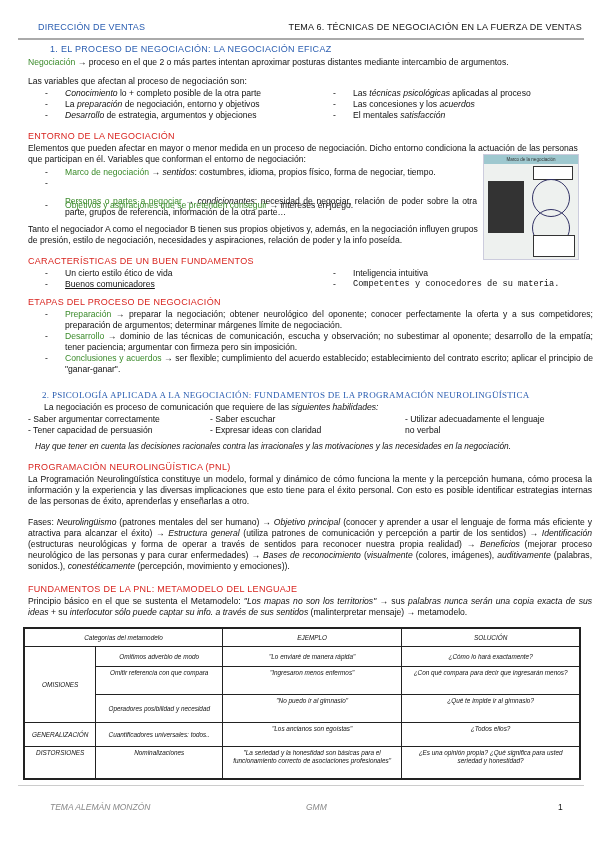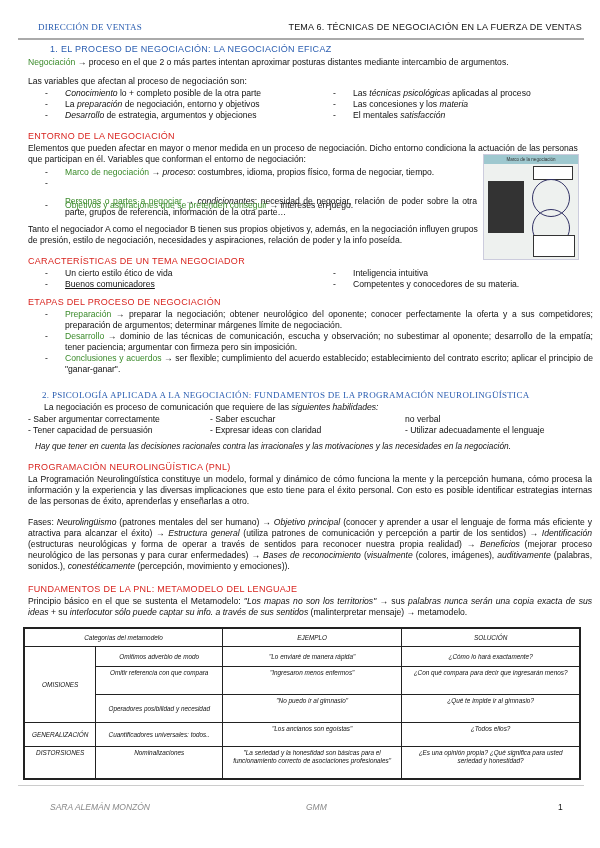--- a/index.html
+++ b/index.html
@@ -1,20 +1,20 @@
 <!DOCTYPE html>
 <html><head>
 <meta charset="utf-8">
 <style>
   html, body { margin: 0; padding: 0; background: #fff; }
   body { width: 600px; height: 848px; position: relative; overflow: hidden;
          font-family: "Liberation Sans", sans-serif; color: #111; font-size: 8.6px; line-height: 11px; }
   .page { position: absolute; left: 0; top: 0; width: 600px; height: 848px; }
   .hdr { position: absolute; top: 22px; left: 38px; right: 18px; height: 12px; }
-  .hdr-left { position: absolute; left: 0; color: #2a5db0; font-size: 9px; letter-spacing: 0.2px; font-family: Liberation Serif, serif; }
+  .hdr-left { position: absolute; left: 0; color: #2a5db0; font-size: 9px; letter-spacing: 0.2px; }
   .hdr-right { position: absolute; right: 0; color: #111; font-size: 9px; letter-spacing: 0.2px; }
   .hdr-line { position: absolute; top: 38px; left: 18px; width: 566px; height: 2px; background: #aaa; }
   .blue-h { color: #2a5db0; font-size: 9px; letter-spacing: 0.3px; }
   .red-h { color: #d8231e; font-size: 9px; letter-spacing: 0.3px; }
   .green { color: #3a8a2a; }
   .it { font-style: italic; }
   .abs { position: absolute; }
   table.meta { position: absolute; left: 23px; top: 627px; width: 558px; border-collapse: collapse;
                font-size: 6.4px; line-height: 8px; font-style: italic; }
   table.meta td, table.meta th { border: 1px solid #222; text-align: center; vertical-align: middle; padding: 2px 6px; }
@@ -55,34 +55,34 @@
         <span class="abs" style="left:20px;text-align:right;"><span class="it">Desarrollo</span><span> de estrategia, argumentos y objeciones</span></span>
       </div>
   </div>
   <div class="abs" style="left:333px; top:88px; width:260px;">
     <div style="position:relative;height:11px;">
         <span class="abs" style="left:0">-</span>
         <span class="abs" style="left:20px;"><span>Las </span><span class="it">técnicas psicológicas</span><span> aplicadas al proceso</span></span>
       </div>
     <div style="position:relative;height:11px;">
         <span class="abs" style="left:0">-</span>
-        <span class="abs" style="left:20px;"><span>Las concesiones y los </span><span class="it">materia</span></span>
+        <span class="abs" style="left:20px;"><span>Las concesiones y los </span><span class="it">acuerdos</span></span>
       </div>
     <div style="position:relative;height:11px;">
         <span class="abs" style="left:0">-</span>
         <span class="abs" style="left:20px;"><span>El mentales </span><span class="it">satisfacción</span></span>
       </div>
   </div>
 
   <div class="abs red-h" style="left:28px; top:131px;">ENTORNO DE LA NEGOCIACIÓN</div>
   <div class="abs" style="left:28px; top:143px; width:564px;">Elementos que pueden afectar en mayor o menor medida en un proceso de negociación. Dicho entorno condiciona la actuación de las personas que participan en él. Variables que conforman el entorno de negociación:</div>
   <div class="abs" style="left:45px; top:167px; width:432px;">
     <div style="position:relative;height:11px;">
       <span class="abs" style="left:0">-</span>
-      <span class="abs" style="left:20px; white-space:nowrap;"><span class="green">Marco de negociación</span><span> → </span><span class="it">proceso</span><span>: costumbres, idioma, propios físico, forma de negociar, tiempo.</span></span>
+      <span class="abs" style="left:20px; white-space:nowrap;"><span class="green">Marco de negociación</span><span> → </span><span class="it">sentidos</span><span>: costumbres, idioma, propios físico, forma de negociar, tiempo.</span></span>
     </div>
     <div style="position:relative;height:22px;">
       <span class="abs" style="left:0">-</span>
       <span class="abs" style="left:20px; width:412px; text-align:justify;margin-top:18px;"><span class="green">Personas o partes a negociar</span><span> → </span><span class="it">condicionantes</span><span>: necesidad de negociar, relación de poder sobre la otra parte, grupos de referencia, información de la otra parte…</span></span>
     </div>
     <div style="position:relative;height:11px;">
       <span class="abs" style="left:0">-</span>
       <span class="abs" style="left:20px; white-space:nowrap;"><span class="green">Objetivos y aspiraciones que se pretenden conseguir</span><span> → </span><span>intereses en juego.</span></span>
     </div>
   </div>
@@ -90,39 +90,39 @@
 
   <div class="fig">
     <div style="height:9px; background:#9ec8cf; font-size:4.5px; line-height:9px; text-align:center; color:#333;">Marco de la negociación</div>
     <div class="abs" style="left:4px; top:26px; width:36px; height:52px; background:#333;"></div>
     <div class="abs" style="left:49px; top:11px; width:38px; height:12px; border:1px solid #333; background:#fff;"></div>
     <div class="abs" style="left:48px; top:24px; width:36px; height:36px; border:1px solid #336; border-radius:50%;"></div>
     <div class="abs" style="left:48px; top:54px; width:36px; height:36px; border:1px solid #336; border-radius:50%;"></div>
     <div class="abs" style="left:49px; top:80px; width:40px; height:20px; border:1px solid #333; background:#fff;"></div>
   </div>
 
-  <div class="abs red-h" style="left:28px; top:256px;">CARACTERÍSTICAS DE UN TEMA NEGOCIADOR</div>
+  <div class="abs red-h" style="left:28px; top:256px;">CARACTERÍSTICAS DE UN BUEN FUNDAMENTOS</div>
   <div class="abs" style="left:45px; top:268px; width:280px;">
     <div style="position:relative;height:11px;">
         <span class="abs" style="left:0">-</span>
         <span class="abs" style="left:20px;">Un cierto estilo ético de vida</span>
       </div>
     <div style="position:relative;height:11px;">
         <span class="abs" style="left:0">-</span>
         <span class="abs" style="left:20px;text-decoration:underline;">Buenos comunicadores</span>
       </div>
   </div>
   <div class="abs" style="left:333px; top:268px; width:260px;">
     <div style="position:relative;height:11px;">
         <span class="abs" style="left:0">-</span>
         <span class="abs" style="left:20px;">Inteligencia intuitiva</span>
       </div>
     <div style="position:relative;height:11px;">
         <span class="abs" style="left:0">-</span>
-        <span class="abs" style="left:20px;">Competentes y conocedores de su materia.</span>
+        <span class="abs" style="left:20px;font-family:Liberation Mono, monospace;">Competentes y conocedores de su materia.</span>
       </div>
   </div>
 
   <div class="abs red-h" style="left:28px; top:297px;">ETAPAS DEL PROCESO DE NEGOCIACIÓN</div>
   <div class="abs" style="left:45px; top:309px; width:548px;">
     <div style="position:relative;height:22px;">
         <span class="abs" style="left:0">-</span>
         <span class="abs" style="left:20px; width:528px; text-align:justify;"><span class="green">Preparación</span><span> → preparar la negociación; obtener neurológico del oponente; conocer perfectamente la oferta y a sus competidores; preparación de argumentos; determinar márgenes límite de negociación.</span></span>
       </div>
     <div style="position:relative;height:22px;">
@@ -141,22 +141,22 @@
   </div>
   <div class="abs" style="left:28px; top:414px; width:180px;">
     <div>- Saber argumentar correctamente</div>
     <div>- Tener capacidad de persuasión</div>
   </div>
   <div class="abs" style="left:210px; top:414px; width:180px;">
     <div>- Saber escuchar</div>
     <div>- Expresar ideas con claridad</div>
   </div>
   <div class="abs" style="left:405px; top:414px; width:190px;">
+    <div>- Utilizar adecuadamente el lenguaje</div>
     <div>no verbal</div>
-    <div>- Utilizar adecuadamente el lenguaje</div>
   </div>
   <div class="abs it" style="left:35px; top:441px; width:560px; font-size:8.3px;">Hay que tener en cuenta las decisiones racionales contra las irracionales y las motivaciones y las necesidades en la negociación.</div>
 
   <div class="abs red-h" style="left:28px; top:462px;">PROGRAMACIÓN NEUROLINGÜÍSTICA (PNL)</div>
   <div class="abs" style="left:28px; top:474px; width:564px; text-align:justify;">La Programación Neurolingüística constituye un modelo, formal y dinámico de cómo funciona la mente y la percepción humana, cómo procesa la información y la experiencia y las diversas implicaciones que esto tiene para el éxito personal. Con esto es posible identificar estrategias internas de las personas de éxito, aprenderlas y enseñarlas a otro.</div>
   <div class="abs" style="left:28px; top:517px; width:564px; text-align:justify;">
     <span>Fases: </span><span class="it">Neurolingüismo</span><span> (patrones mentales del ser humano) → </span><span class="it">Objetivo principal</span><span> (conocer y aprender a usar el lenguaje de forma más eficiente y atractiva para alcanzar el éxito) → </span><span class="it">Estructura general</span><span> (utiliza patrones de comunicación y percepción a partir de los sentidos) → </span><span class="it">Identificación</span><span> (estructuras neurológicas y forma de operar a través de sentidos para reconocer nuestra propia realidad) → </span><span class="it">Beneficios</span><span> (mejorar proceso neurológico de las personas y para curar enfermedades) → </span><span class="it">Bases de reconocimiento</span><span> (</span><span class="it">visualmente</span><span> (colores, imágenes), </span><span class="it">auditivamente</span><span> (palabras, sonidos.), </span><span class="it">conestéticamente</span><span> (percepción, movimiento y emociones)).</span>
   </div>
 
   <div class="abs red-h" style="left:28px; top:584px;">FUNDAMENTOS DE LA PNL: METAMODELO DEL LENGUAJE</div>
@@ -202,17 +202,17 @@
     <tr style="height:32px;">
       <td style="vertical-align:top;">DISTORSIONES</td>
       <td style="vertical-align:top;">Nominalizaciones</td>
       <td style="vertical-align:top;">"La seriedad y la honestidad son básicas para el funcionamiento correcto de asociaciones profesionales"</td>
       <td style="vertical-align:top;">¿Es una opinión propia? ¿Qué significa para usted seriedad y honestidad?</td>
     </tr>
   </tbody>
     </table>
 
   <div class="ftr-line"></div>
-  <div class="ftr" style="left:50px;">SARA ALEMÁN MONZÓN</div>
+  <div class="ftr" style="left:50px;">TEMA ALEMÁN MONZÓN</div>
   <div class="ftr" style="left:306px;">GMM</div>
   <div class="ftr" style="left:558px; color:#111; font-style:normal;">1</div>
 
 </div>
 
 </body></html>

